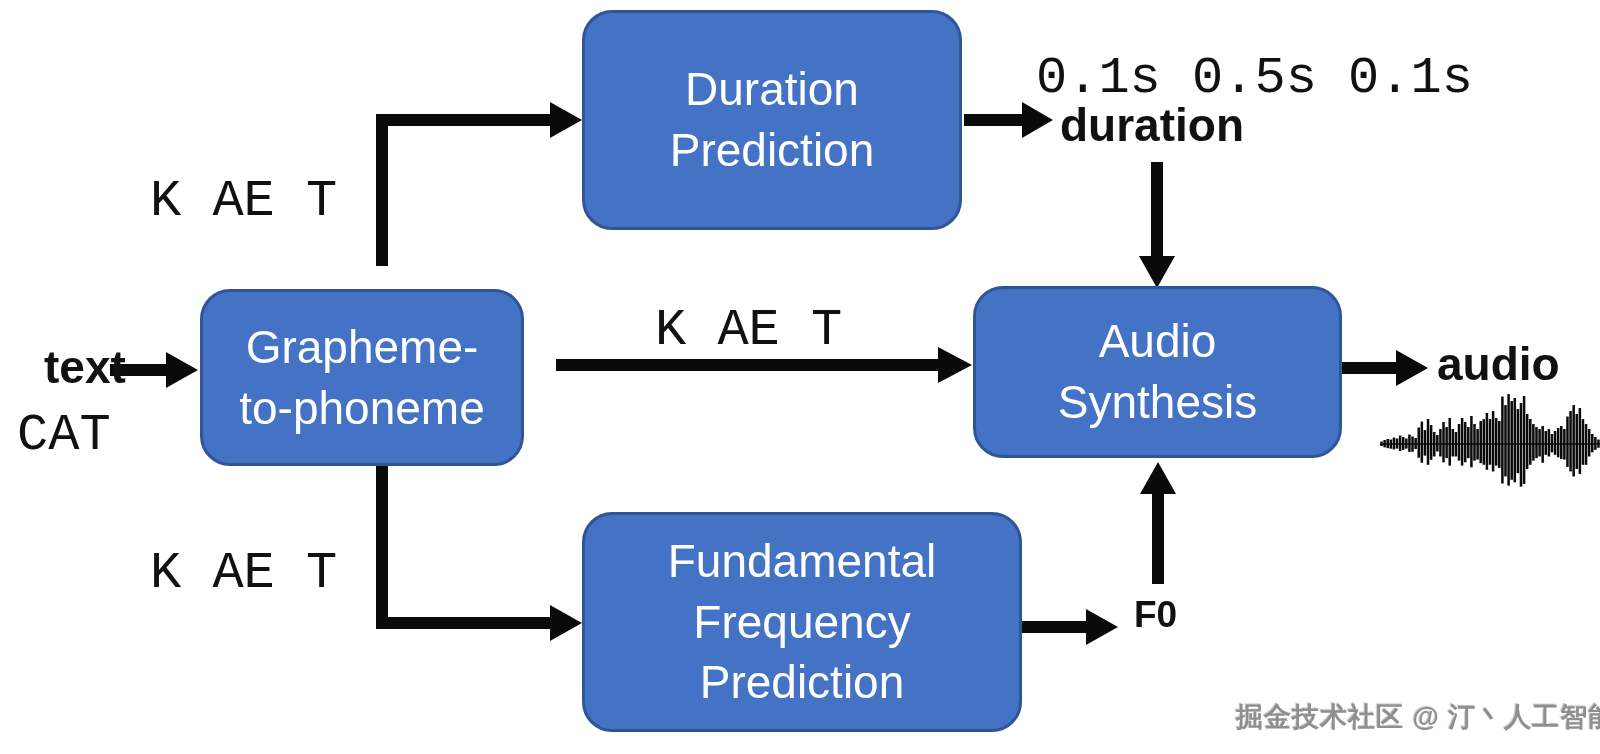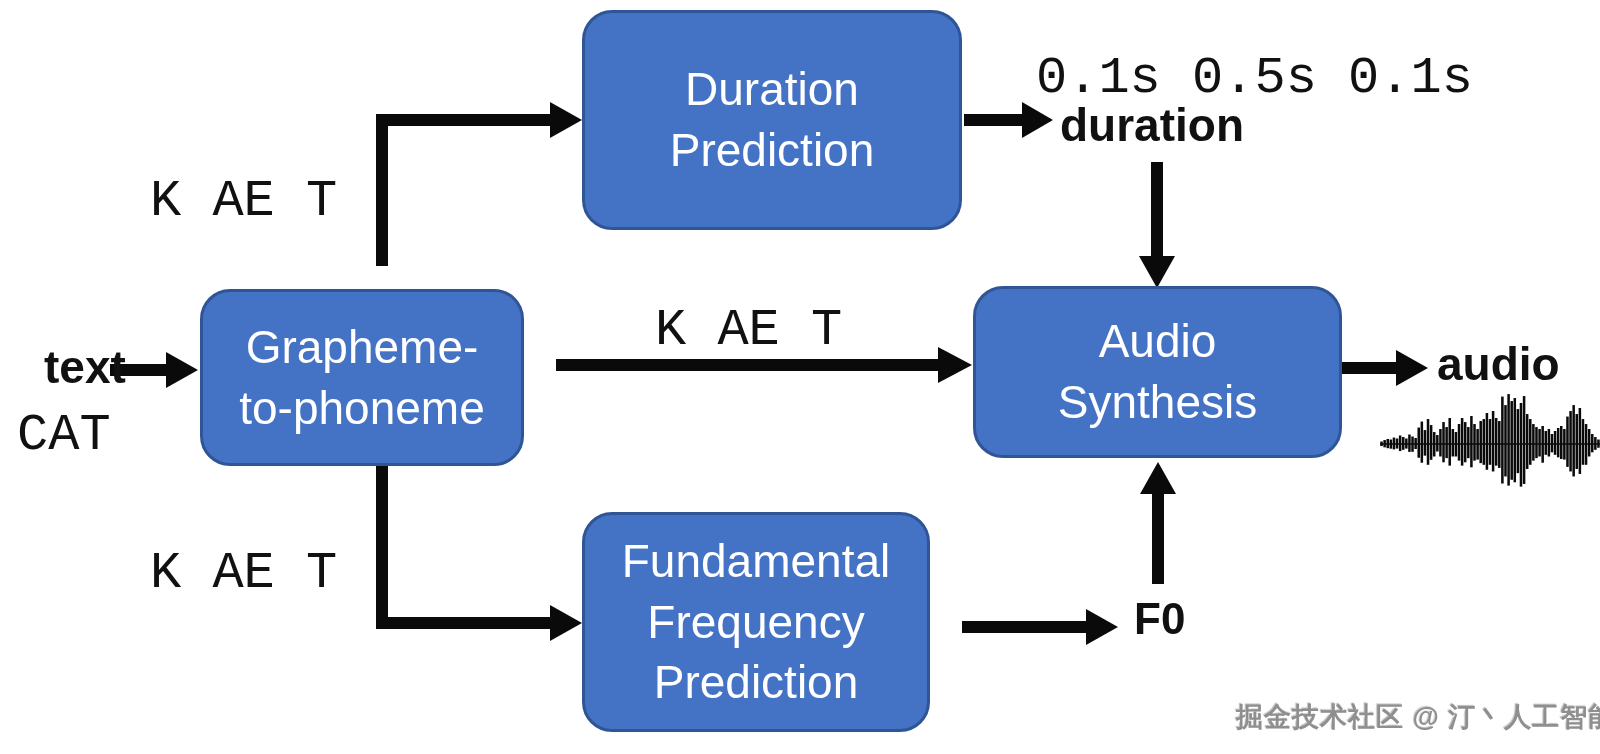--- a/index.html
+++ b/index.html
@@ -20,35 +20,35 @@
     background:var(--box-fill);border:3px solid var(--box-border);
     border-radius:30px;box-sizing:border-box;
   }
   .node-label{
     color:var(--box-text);font-size:46px;line-height:1.32;text-align:center;
     white-space:pre-line;font-weight:400;letter-spacing:0px;
   }
   #duration-box{left:582px;top:10px;width:380px;height:220px;}
   #g2p-box{left:200px;top:273px;width:324px;height:177px;margin-top:16px;}
   #audio-box{left:973px;top:286px;width:369px;height:172px;}
-  #f0-box{left:582px;top:512px;width:348px;height:220px;}
+  #f0-box{left:582px;top:512px;width:440px;height:220px;}
 
   .lbl{position:absolute;color:var(--label);white-space:pre;}
   .mono{font-family:"Liberation Mono","DejaVu Sans Mono",monospace;font-size:52px;font-weight:400;}
   .sans{font-family:"Liberation Sans",sans-serif;font-size:46px;font-weight:600;}
 
   #lbl-text{left:2px;top:340px;margin-left:42px;}
   #lbl-cat{left:0px;top:406px;padding-left:17px;}
   #lbl-phonemes-top{left:150px;top:172px;}
   #lbl-phonemes-mid{left:655px;top:301px;}
   #lbl-phonemes-bottom{left:150px;top:544px;}
   #lbl-durations{left:1036px;top:13px;margin-top:36px;}
   #lbl-duration-out{left:1060px;top:98px;}
   #lbl-audio-out{left:1437px;top:337px;}
-  #lbl-f0-out{left:1134px;top:594px;font-size:44px;font-weight:700;}
+  #lbl-f0-out{left:1134px;top:594px;font-size:37px;font-weight:700;}
   #lbl-f0-example{left:1032px;top:668px;}
 
   #arrow-layer{position:absolute;left:0;top:0;width:1600px;height:754px;}
   #arrow-layer *{fill:var(--arrow);stroke:none;}
 
   #waveform{position:absolute;left:1380px;top:392px;width:220px;height:104px;}
 
   #watermark{
     position:absolute;left:1236px;top:699px;
     font-size:27px;font-weight:700;color:var(--wm);letter-spacing:1px;

